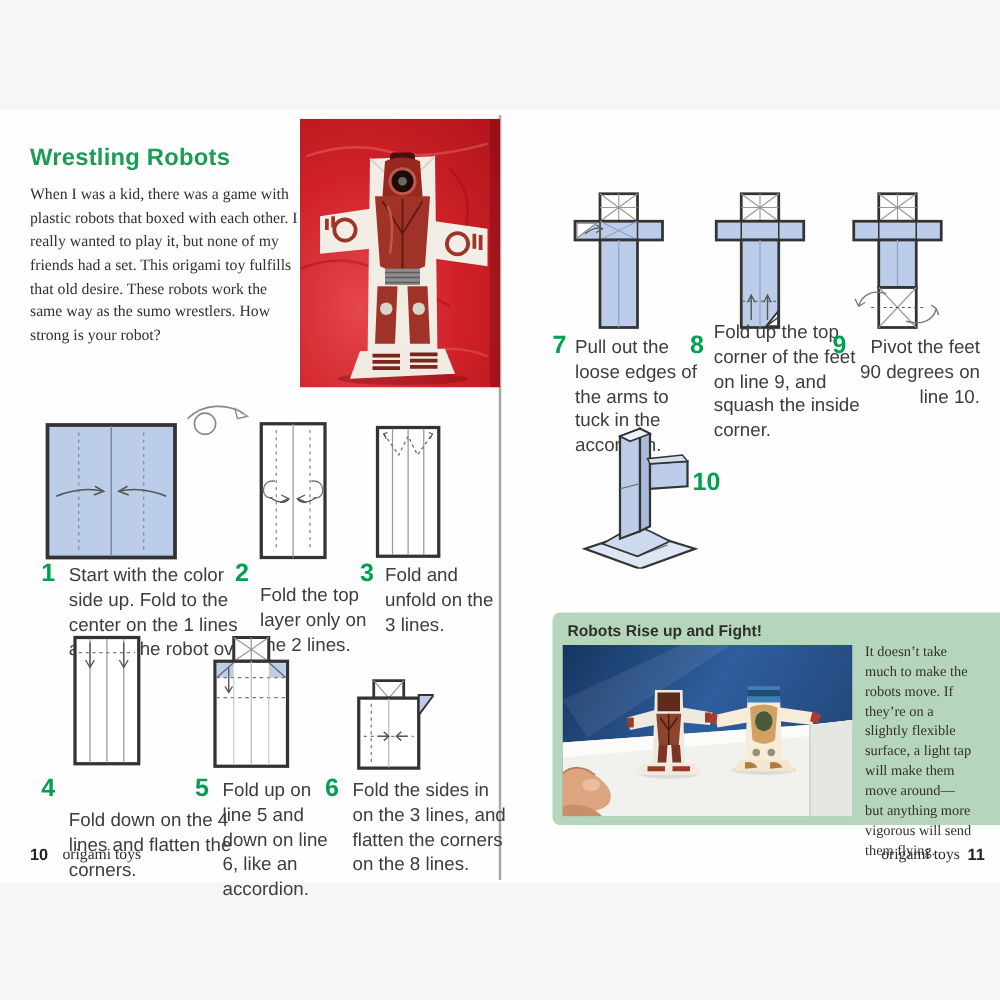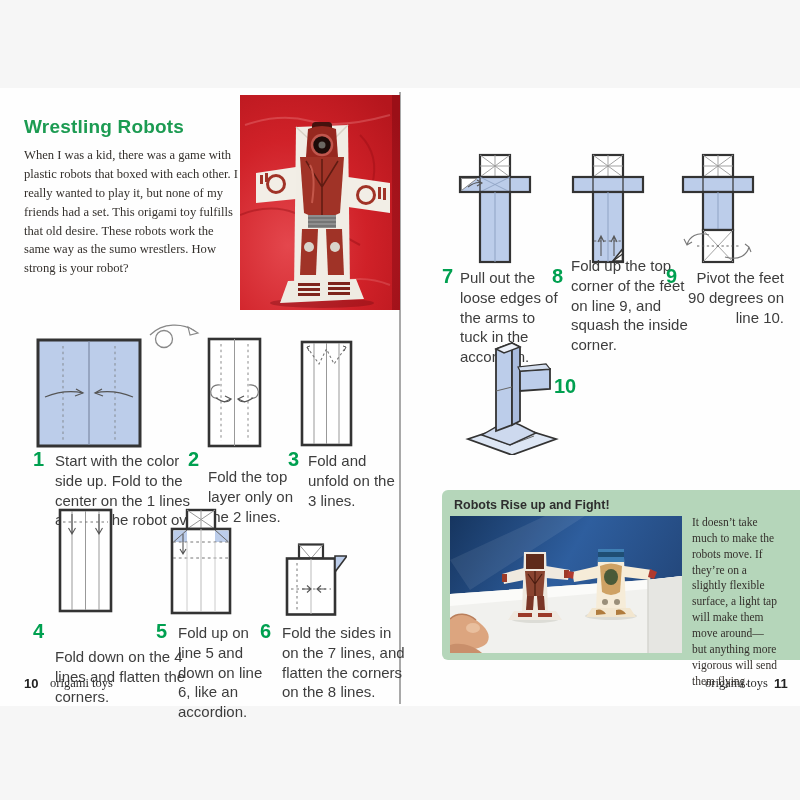--- a/index.html
+++ b/index.html
@@ -164,21 +164,21 @@
     <line x1="6" y1="46" x2="46" y2="46" stroke="#777" stroke-width="1" stroke-dasharray="2.5,3"></line>
     <path d="M17,46 L26,46 M22,42.5 L26,46 L22,49.5" fill="none" stroke="#555" stroke-width="1.1"></path>
     <path d="M41,46 L32,46 M36,42.5 L32,46 L36,49.5" fill="none" stroke="#555" stroke-width="1.1"></path>
   </svg>
 
   <div class="abs num" style="left:33px;top:533px;">4</div>
   <div class="abs cap" style="left:55px;top:535px;width:132px;margin-top:24px;">Fold down on the 4 lines and flatten the corners.</div>
   <div class="abs num" style="left:156px;top:533px;">5</div>
   <div class="abs cap" style="left:178px;top:535px;width:98px;">Fold up on line 5 and down on line 6, like an accordion.</div>
   <div class="abs num" style="left:260px;top:533px;">6</div>
-  <div class="abs cap" style="left:282px;top:535px;width:126px;">Fold the sides in on the 7 lines, and flatten the corners on the 8 lines.</div>
+  <div class="abs cap" style="left:282px;top:535px;width:126px;">Fold the sides in on the 3 lines, and flatten the corners on the 8 lines.</div>
 
   <div class="abs footer-num" style="left:24px;top:588px;">10</div>
   <div class="abs footer-title" style="left:50px;top:588px;">origami toys</div>
 </div>
 
 <div class="abs" style="left:400px;top:88px;width:400px;height:618px;">
 
   <svg class="abs" style="left:58px;top:65px;" width="74" height="112" viewBox="0 0 74 112">
     <rect x="22" y="2" width="30" height="22" fill="#fff" stroke="#333" stroke-width="2.2"></rect>
     <path d="M22,2 L52,24 M52,2 L22,24 M37,2 L37,24 M22,13 L52,13" stroke="#999" stroke-width=".9" fill="none"></path>

